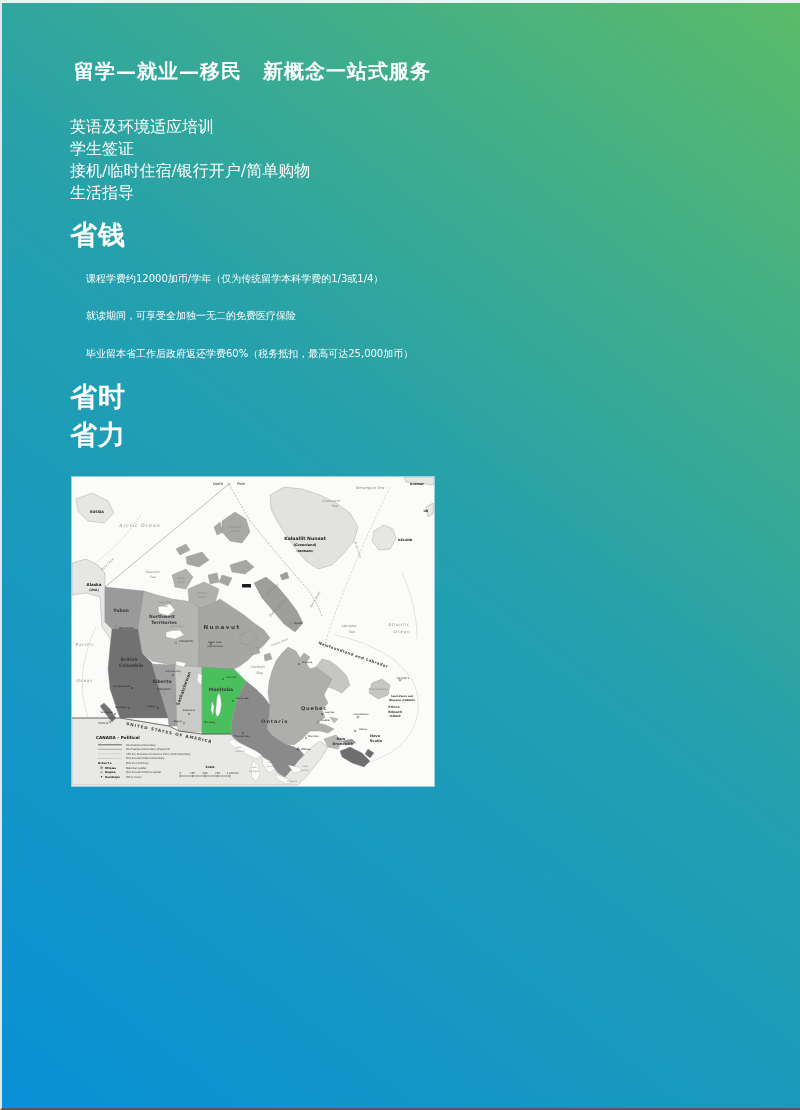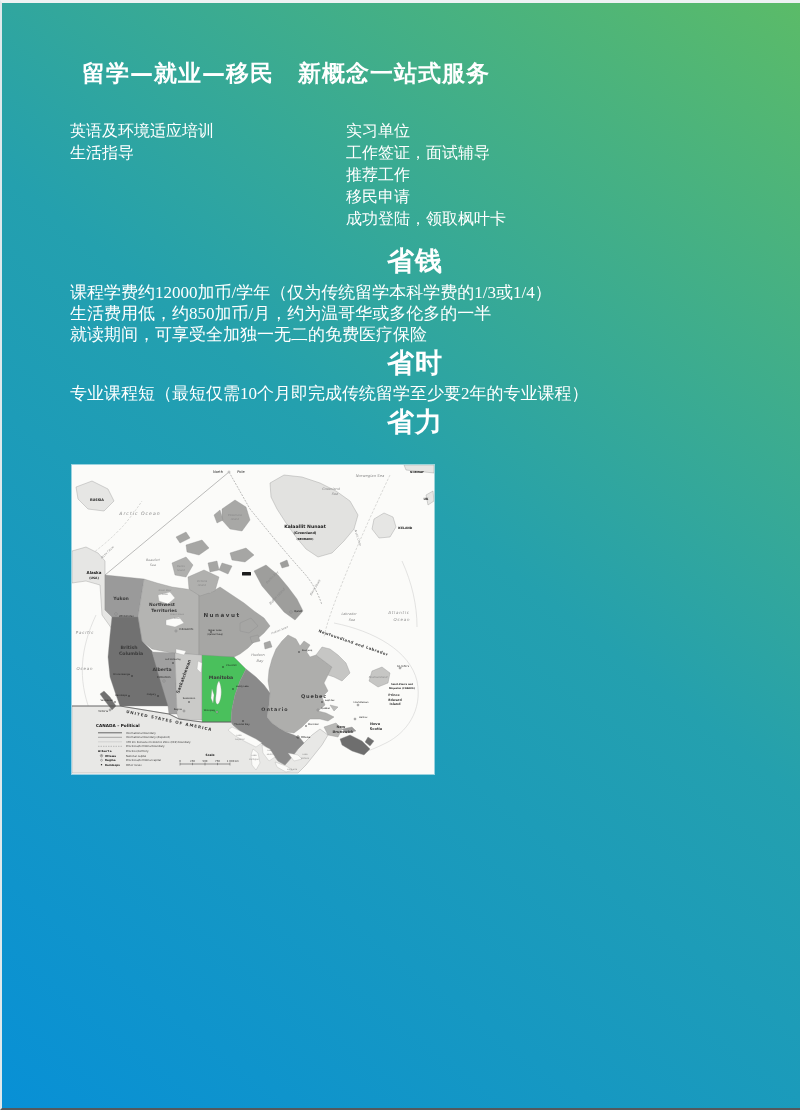--- a/index.html
+++ b/index.html
@@ -3,27 +3,27 @@
 <meta charset="utf-8">
 <style>
   html,body{margin:0;padding:0;background:#ffffff;}
   .page{
     width:800px;height:1110px;box-sizing:border-box;position:relative;overflow:hidden;
     background:linear-gradient(218deg,#5bbb68 0%,#24a0ae 46%,#0890d6 100%);
     border-top:3px solid #eef2f3;border-left:2px solid #dfe9ec;border-bottom:2px solid #54595d;
     font-family:"DejaVu Sans","Liberation Sans",sans-serif;color:#ffffff;
   }
   .content{padding:56px 40px 0 68px;}
-  h1.title{font-size:23px;line-height:1.25;font-weight:700;margin:0 0 32px 12px;letter-spacing:1px;}
+  h1.title{font-size:20px;line-height:1.25;font-weight:700;margin:0 0 32px 4px;letter-spacing:1px;}
   .services{display:flex;font-size:16px;line-height:22px;margin:0;gap:34px;}
   .svc-col{list-style:none;margin:0;padding:0;}
   .svc-col.left{width:242px;flex:0 0 242px;}
-  section h2{font-size:27px;line-height:1.25;font-weight:700;margin:14px 0 4px 0;letter-spacing:1px;text-align:center;}
+  section h2{font-size:27px;line-height:1.25;font-weight:700;margin:14px 0 4px 0;letter-spacing:1px;}
   section.s2 h2, section.s3 h2{margin-top:0;}
-  section p{margin:0;font-size:17px;line-height:21.4px;max-width:710px;font-family:Liberation Serif, serif;}
+  section p{margin:16px;font-size:10px;line-height:21.4px;max-width:710px;}
   .map-wrap{margin:26px 0 0 2px;width:362px;height:309px;background:#fbfbf9;box-shadow:0 0 0 1px rgba(255,255,255,.55);}
   svg{display:block;}
   svg text{font-family:"DejaVu Sans","Liberation Sans",sans-serif;}
   .ml-w{fill:#8a8a8a;font-style:italic;}
   .ml-p{fill:#3a3a3a;font-weight:bold;}
   .ml-c{fill:#1d1d1d;}
   .ml-co{fill:#1a1a1a;font-weight:bold;}
   .ml-lg{fill:#3a3a3a;}
   .ml-lgb{fill:#111111;font-weight:bold;}
   path.prov{stroke:#8b8b8b;stroke-width:.35;}
@@ -33,41 +33,35 @@
 <body>
 
 <div class="page">
   <div class="content">
 
     <h1 class="title">留学—就业—移民　新概念一站式服务</h1>
 
     <div class="services">
       <ul class="svc-col left">
         <li>英语及环境适应培训</li>
+        <li>学生签证</li>
+        <li>接机/临时住宿/银行开户/简单购物</li>
         <li>生活指导</li>
-      </ul>
-      <ul class="svc-col right">
-        <li>实习单位</li>
-        <li>工作签证，面试辅导</li>
-        <li>推荐工作</li>
-        <li>移民申请</li>
-        <li>成功登陆，领取枫叶卡</li>
       </ul>
     </div>
 
     <section class="s1">
       <h2>省钱</h2>
       <p>课程学费约12000加币/学年（仅为传统留学本科学费的1/3或1/4）</p>
-      <p>生活费用低，约850加币/月，约为温哥华或多伦多的一半</p>
       <p>就读期间，可享受全加独一无二的免费医疗保险</p>
+      <p>毕业留本省工作后政府返还学费60%（税务抵扣，最高可达25,000加币）</p>
     </section>
 
     <section class="s2">
       <h2>省时</h2>
-      <p>专业课程短（最短仅需10个月即完成传统留学至少要2年的专业课程）</p>
     </section>
 
     <section class="s3">
       <h2>省力</h2>
     </section>
 
     <div class="map-wrap">
       <svg id="canada-map" width="362" height="309" viewBox="0 0 362 309">
 
         <rect x="0" y="0" width="362" height="309" fill="#fbfbf9"></rect>

